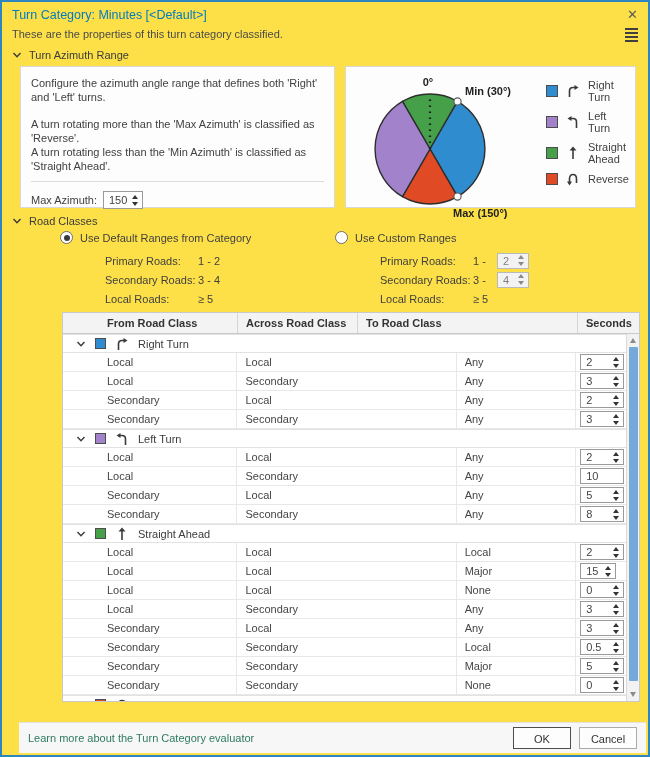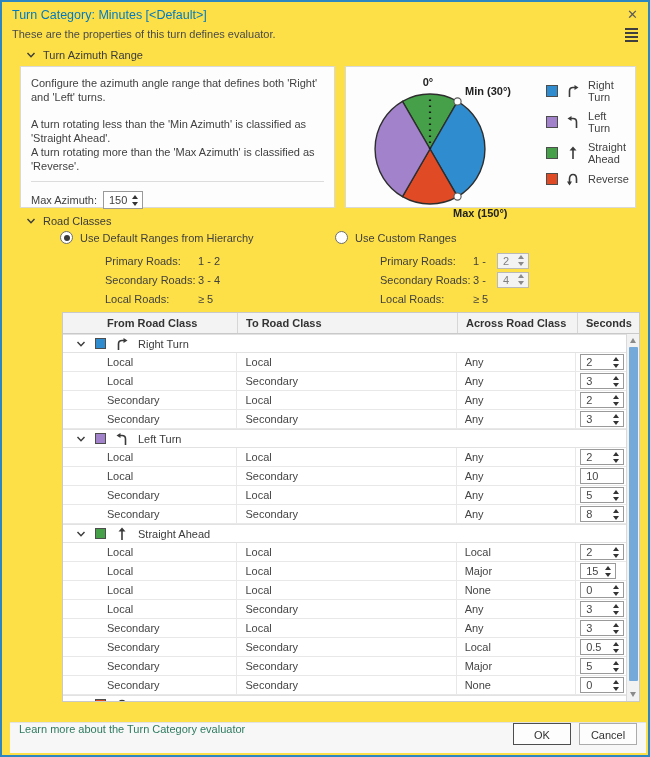--- a/index.html
+++ b/index.html
@@ -10,21 +10,21 @@
     border: 2px solid #2e86c1; position: relative; overflow: hidden;
     display: flex; flex-direction: column;
   }
   .titlebar { display: flex; justify-content: space-between; align-items: flex-start; padding: 6px 10px 0 10px; }
   .title { color: #0079c1; font-size: 12.5px; }
   .close-x { color: #5a5a5a; font-size: 13px; line-height: 13px; cursor: default; }
   .subbar { display: flex; justify-content: space-between; align-items: center; padding: 4px 10px 0 10px; }
   .subtitle { color: #4a4a4a; }
   .burger { display: inline-flex; flex-direction: column; gap: 2px; padding-top: 2px; }
   .burger i { display: block; width: 13px; height: 2px; background: #3f3f3f; }
-  .section-hdr { display: flex; align-items: center; gap: 7px; padding: 0 0 0 24px; margin-top: 7px; color: #3b3b3b; }
+  .section-hdr { display: flex; align-items: center; gap: 7px; padding: 0 0 0 10px; margin-top: 7px; color: #3b3b3b; }
   .chev { width: 10px; height: 10px; flex: 0 0 auto; }
   
   .azimuth-wrap { display: flex; gap: 10px; margin: 5px 12px 0 18px; height: 142px; }
   .box { background: #fdfdfd; border: 1px solid #d9d9d9; }
   .az-left { width: 350px; padding: 9px 10px; }
   .az-left p { margin-bottom: 0; line-height: 14px; color: #414141; }
   .az-left .gap { height: 13px; }
   .az-left hr { border: none; border-top: 1px solid #dcdcdc; margin: 8px 0 9px 0; }
   .az-row { display: flex; align-items: center; margin-bottom: 4px; }
   .az-row label { width: 72px; }
@@ -67,59 +67,59 @@
   .trow .c.secs { padding: 1px 2px 0 4px; }
   .grow { display: flex; height: 19px; align-items: center; gap: 9px; padding-left: 13px; border-bottom: 1px solid #e2e2e2; border-top: 1px solid #e2e2e2; background: #fff; color: #3b3b3b; }
   .gsq { width: 11px; height: 11px; border: 1px solid #4d4d4d; flex: 0 0 auto; }
   
   .sbar { position: absolute; top: 21px; right: 0; bottom: 0; width: 13px; background: #f2f2f2; border-left: 1px solid #dadada; }
   .sbar .arr-up, .sbar .arr-dn { position: absolute; left: 3px; width: 0; height: 0; border-left: 3.5px solid transparent; border-right: 3.5px solid transparent; }
   .sbar .arr-up { top: 4px; border-bottom: 5px solid #8a8a8a; }
   .sbar .arr-dn { bottom: 4px; border-top: 5px solid #8a8a8a; }
   .sbar .thumb { position: absolute; left: 1.5px; right: 1.5px; top: 13px; height: 334px; background: #74a9da; border-radius: 1px; }
   
-  .footer { position: absolute; left: 8px; right: 2px; bottom: 2px; height: 31px; background: #f7f7f7; border-top: 1px solid #e2e2e2; display: flex; align-items: flex-start; justify-content: space-between; padding: 0 9px; }
+  .footer { position: absolute; left: 17px; right: 2px; bottom: 2px; height: 31px; background: #f7f7f7; border-top: 1px solid #e2e2e2; display: flex; align-items: center; justify-content: space-between; padding: 0 9px; }
   .link { color: #2e7b60; }
   .btns { display: flex; gap: 8px; }
   .btn { width: 58px; height: 22px; background: #fdfdfd; border: 1px solid #ababab; font-family: "Liberation Sans", sans-serif; font-size: 11px; color: #333; padding-top: 2px; text-align: center; }
   .btn.default { border: 1px solid #4e4e4e; }
   svg text { font-family: "Liberation Sans", sans-serif; }
 </style>
 </head>
 <body>
 
 <div class="dialog">
 
   <div class="titlebar">
     <span class="title">Turn Category: Minutes [&lt;Default&gt;]</span>
     <span class="close-x">✕</span>
   </div>
 
   <div class="subbar">
-    <span class="subtitle">These are the properties of this turn defines evaluator.</span>
+    <span class="subtitle">These are the properties of this turn category classified.</span>
     <span class="burger">
         <i></i>
         <i></i>
         <i></i>
         <i></i>
       </span>
   </div>
 
   <div class="section-hdr">
     <svg class="chev" viewBox="0 0 10 10">
         <path d="M1.5 3 L5 6.8 L8.5 3" fill="none" stroke="#3b3b3b" stroke-width="1.4"></path>
       </svg>
     <span>Turn Azimuth Range</span>
   </div>
   <div class="azimuth-wrap">
     <div class="box az-left">
       <p>Configure the azimuth angle range that defines both 'Right' and 'Left' turns.</p>
       <div class="gap"></div>
+      <p>A turn rotating more than the 'Max Azimuth' is classified as 'Reverse'.</p>
       <p>A turn rotating less than the 'Min Azimuth' is classified as 'Straight Ahead'.</p>
-      <p>A turn rotating more than the 'Max Azimuth' is classified as 'Reverse'.</p>
       <hr>
       <div class="az-row">
         <label>Max Azimuth:</label>
         <span class="spin">
           <span class="val">150</span>
           <span class="btns">
               <i class="up"></i>
               <i class="dn"></i>
             </span>
         </span>
@@ -178,21 +178,21 @@
   <div class="section-hdr">
     <svg class="chev" viewBox="0 0 10 10">
         <path d="M1.5 3 L5 6.8 L8.5 3" fill="none" stroke="#3b3b3b" stroke-width="1.4"></path>
       </svg>
     <span>Road Classes</span>
   </div>
   <div class="roads">
     <div class="roads-col">
       <div class="radio-row">
         <span class="radio sel"></span>
-        <span>Use Default Ranges from Hierarchy</span>
+        <span>Use Default Ranges from Category</span>
       </div>
       <div class="rc-rows">
         <div class="rc-row">
           <span class="lab">Primary Roads:</span>
           <span>1 - 2</span>
         </div>
         <div class="rc-row">
           <span class="lab">Secondary Roads:</span>
           <span>3 - 4</span>
         </div>
@@ -234,22 +234,22 @@
           <span class="lab">Local Roads:</span>
           <span class="pre">≥ 5</span>
         </div>
       </div>
     </div>
   </div>
 
   <div class="table-wrap">
     <div class="thead" id="thead">
         <span class="c c1">From Road Class</span>
+        <span class="c c3">Across Road Class</span>
         <span class="c c2">To Road Class</span>
-        <span class="c c3">Across Road Class</span>
         <span class="c c4">Seconds</span>
       </div>
     <div class="tbody" id="tbody">
         <div class="grow">
      <svg class="chev" viewBox="0 0 10 10">
             <path d="M1.5 3 L5 6.8 L8.5 3" fill="none" stroke="#3b3b3b" stroke-width="1.4"></path>
           </svg>
      <span class="gsq" style="background:#2f8cce"></span>
      <svg class="turn-ic" viewBox="0 0 14 14">
             <path d="M3.5 13 V7 Q3.5 3.5 7 3.5 H9" fill="none" stroke="#3a3a3a" stroke-width="1.6"></path>

